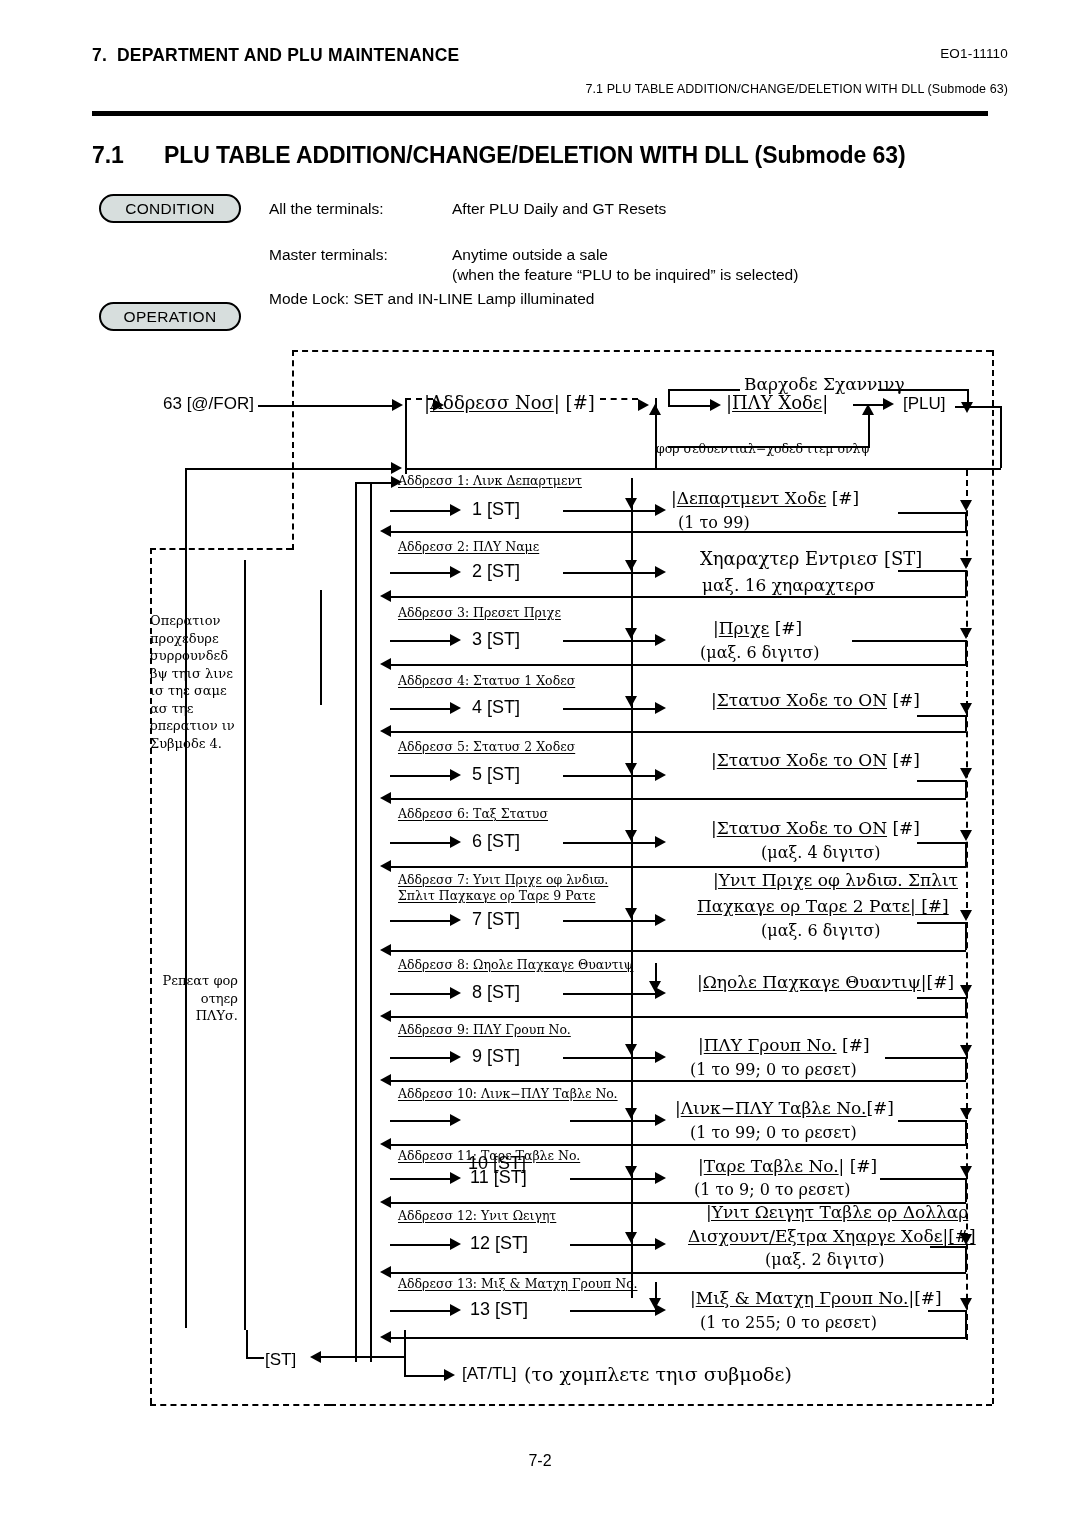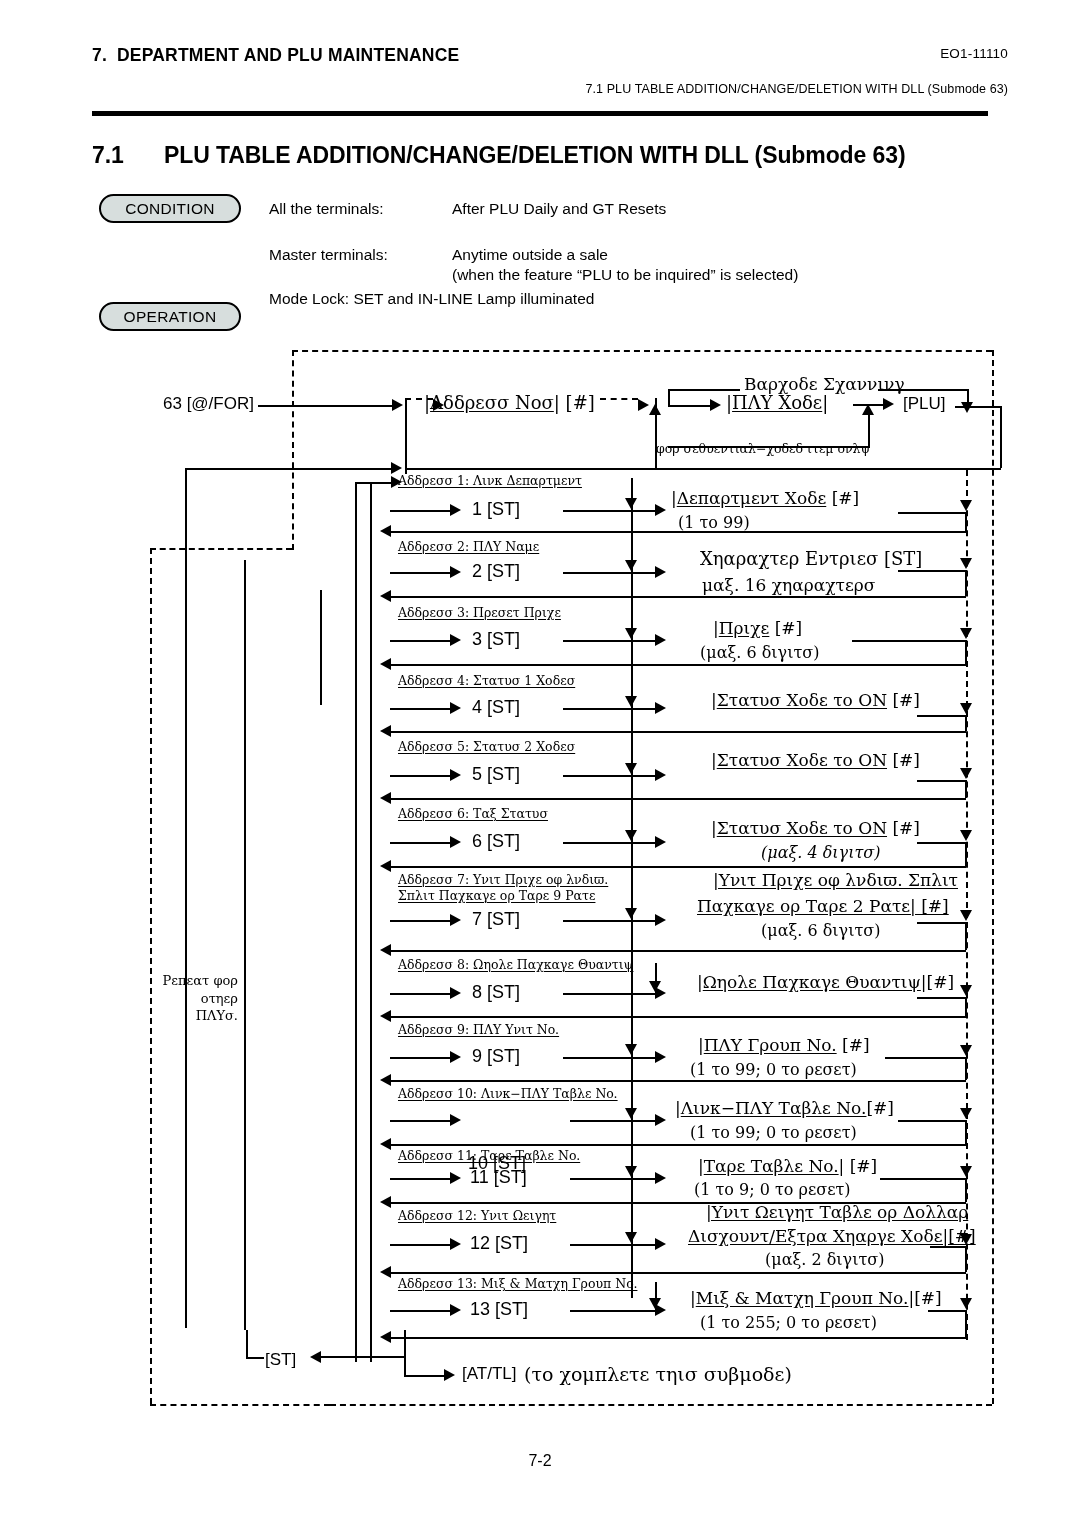--- a/index.html
+++ b/index.html
@@ -156,20 +156,21 @@
     <div class="ar ar-r" style="left:391px;top:476px;"></div>
 
     <div class="ln v" style="left:631px;top:478px;height:820px;"></div>
 
     <div class="dashln dash-v" style="left:966px;top:470px;height:870px;"></div>
 
     <div class="ln v" style="left:244px;top:560px;height:770px;"></div>
     <div class="ln v" style="left:320px;top:590px;height:115px;"></div>
     <div class="ln v" style="left:370px;top:482px;height:880px;"></div>
 
+    <div class="note" style="left:150px;top:612px;width:92px;">Οπερατιον προχεδυρε συρρουνδεδ βψ τηισ λινε ισ τηε σαμε ασ τηε οπερατιον ιν Συβμοδε 4.</div>
     <div class="note" style="left:158px;top:972px;width:80px;text-align:right;">Ρεπεατ φορ οτηερ ΠΛΥσ.</div>
 
     <div>
       <div class="ser ul" style="left:398px;top:473px;font-size:12.5px;text-align:right;">Αδδρεσσ 1:  Λινκ Δεπαρτμεντ</div>
       <div class="ln h2" style="left:390px;top:510px;width:60px;"></div>
       <div class="ar ar-r" style="left:450px;top:504px;"></div>
       <div class="key" style="left:472px;top:499px;font-size:18px;">1   [ST]</div>
       <div class="ln h2" style="left:563px;top:510px;width:92px;"></div>
       <div class="ar ar-r" style="left:655px;top:504px;"></div>
       <div class="ln v2" style="left:631px;top:478px;height:20px;"></div>
@@ -266,21 +267,21 @@
       <div class="ln h2" style="left:390px;top:842px;width:60px;"></div>
       <div class="ar ar-r" style="left:450px;top:836px;"></div>
       <div class="key" style="left:472px;top:831px;font-size:18px;">6   [ST]</div>
       <div class="ln h2" style="left:563px;top:842px;width:92px;"></div>
       <div class="ar ar-r" style="left:655px;top:836px;"></div>
       <div class="ln v2" style="left:631px;top:812px;height:18px;"></div>
       <div class="ar ar-d" style="left:625px;top:830px;"></div>
       <div class="ser" style="left:711px;top:818px;font-size:17px;">
         <span>|</span><span class="ul">Στατυσ Χοδε το ON</span><span> [#]</span>
       </div>
-      <div class="ser" style="left:761px;top:843px;font-size:16px;font-style:italic;">(μαξ. 4 διγιτσ)</div>
+      <div class="ser" style="left:761px;top:843px;font-size:16px;">(μαξ. 4 διγιτσ)</div>
       <div class="ln h" style="left:917px;top:842px;width:49px;"></div>
       <div class="ar ar-d" style="left:960px;top:830px;"></div>
       <div class="ln h2" style="left:391px;top:866px;width:575px;"></div>
       <div class="ar ar-l" style="left:380px;top:860px;"></div>
       <div class="ln v" style="left:965px;top:842px;height:24px;"></div>
     </div>
 
     <div>
       <div class="ser ul" style="left:398px;top:872px;font-size:12.5px;">Αδδρεσσ 7:  Υνιτ Πριχε οφ λνδιϖ.</div>
       <div class="ser ul" style="left:398px;top:888px;font-size:12.5px;">Σπλιτ Παχκαγε ορ Ταρε 9 Ρατε</div>
@@ -314,21 +315,21 @@
         <span>|</span><span class="ul">Ωηολε Παχκαγε Θυαντιψ</span><span>|[#]</span>
       </div>
       <div class="ln h" style="left:917px;top:997px;width:49px;"></div>
       <div class="ar ar-d" style="left:960px;top:985px;"></div>
       <div class="ln h2" style="left:391px;top:1016px;width:575px;"></div>
       <div class="ar ar-l" style="left:380px;top:1010px;"></div>
       <div class="ln v" style="left:965px;top:997px;height:19px;"></div>
     </div>
 
     <div>
-      <div class="ser ul" style="left:398px;top:1022px;font-size:12.5px;">Αδδρεσσ 9:  ΠΛΥ Υνιτ No.</div>
+      <div class="ser ul" style="left:398px;top:1022px;font-size:12.5px;">Αδδρεσσ 9:  ΠΛΥ Γρουπ No.</div>
       <div class="ln h2" style="left:390px;top:1057px;width:60px;"></div>
       <div class="ar ar-r" style="left:450px;top:1051px;"></div>
       <div class="key" style="left:472px;top:1046px;font-size:18px;">9   [ST]</div>
       <div class="ln h2" style="left:563px;top:1057px;width:92px;"></div>
       <div class="ar ar-r" style="left:655px;top:1051px;"></div>
       <div class="ln v2" style="left:631px;top:1028px;height:16px;"></div>
       <div class="ar ar-d" style="left:625px;top:1044px;"></div>
       <div class="ser" style="left:698px;top:1035px;font-size:17px;">
         <span>|</span><span class="ul">ΠΛΥ Γρουπ No.</span><span>  [#]</span>
       </div>

